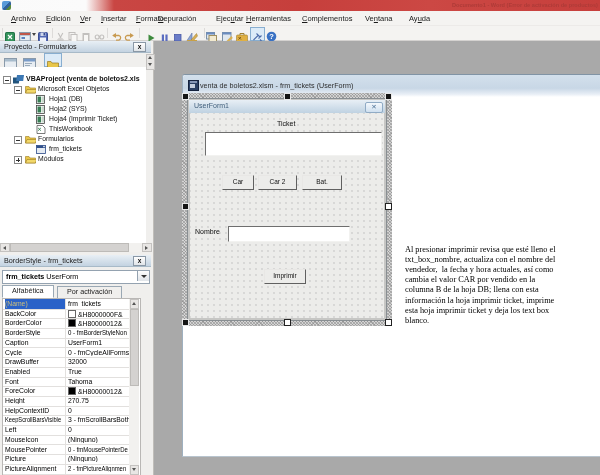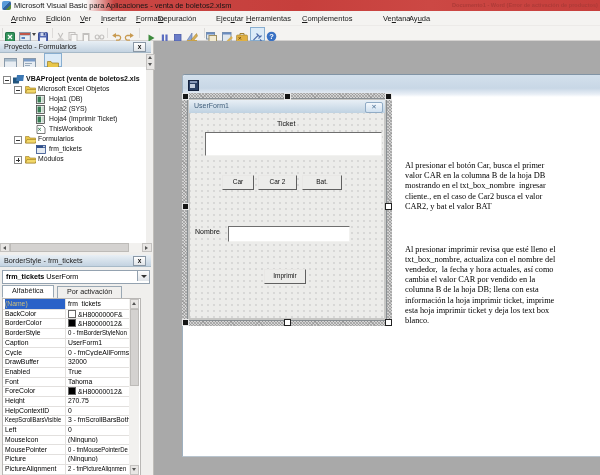--- a/index.html
+++ b/index.html
@@ -62,34 +62,33 @@
 #formbody{position:absolute;left:2px;top:14px;width:194px;height:205px;background-color:#ececea;background-image:radial-gradient(circle,#909090 0.55px,rgba(144,144,144,0) 0.75px);background-size:6px 6px;background-position:3px 3px;}
 .flabel{position:absolute;font-size:7px;color:#111;}
 .ftext{position:absolute;background:#fff;border-top:1px solid #6e6e6e;border-left:1px solid #6e6e6e;border-right:1px solid #f2f2f0;border-bottom:1px solid #f2f2f0;}
 .fbtn{position:absolute;background:#ececea;border-top:1px solid #e8e7e5;border-left:1px solid #e8e7e5;border-right:1px solid #606060;border-bottom:1px solid #606060;font-size:6.5px;color:#111;text-align:center;}
 
 .para{position:absolute;left:222px;font-family:"Liberation Serif",serif;font-size:8.3px;line-height:10.2px;color:#000;white-space:nowrap;}
 </style></head>
 <body>
 <div id="titlebar" class="abs">
   <div id="vbicon"></div>
-  <div class="ttext">Microsoft Visual Basic para Aplicaciones - venta de boletos2.xlsm</div>
   <div class="rtext">Documento1 - Word (Error de activación de productos)</div>
 </div>
 <div id="menubar" class="abs">
   <span class="mi" style="left:11px"><u>A</u>rchivo</span>
   <span class="mi" style="left:46px"><u>E</u>dición</span>
   <span class="mi" style="left:80px"><u>V</u>er</span>
   <span class="mi" style="left:101px"><u>I</u>nsertar</span>
   <span class="mi" style="left:136px"><u>F</u>ormato</span>
   <span class="mi" style="left:158px"><u>D</u>epuración</span>
   <span class="mi" style="left:216px">Ejec<u>u</u>tar</span>
   <span class="mi" style="left:246px"><u>H</u>erramientas</span>
   <span class="mi" style="left:302px"><u>C</u>omplementos</span>
-  <span class="mi" style="left:383px">Ve<u>n</u>tana</span>
+  <span class="mi" style="left:365px">Ve<u>n</u>tana</span>
   <span class="mi" style="left:409px">Ay<u>u</u>da</span>
 </div>
 <div id="toolbar" class="abs">
     <div class="tbi" style="left: 2px; top: 2px; width: 1px; height: 10px; background: rgb(221, 219, 217);"></div>
     <div class="tbi" style="left: 5px; top: 2px;"><svg width="10" height="10">
         <rect x="0" y="0" width="10" height="10" rx="1.5" fill="#217346"></rect>
         <rect x="1" y="1" width="8" height="8" rx="1" fill="#35945c"></rect>
         <path d="M3 3 L7 7 M7 3 L3 7" stroke="#fff" stroke-width="1.2"></path>
       </svg></div>
     <div class="tbi" style="left: 19px; top: 2px;"><svg width="12" height="10">
@@ -414,20 +413,21 @@
     <div class="arrbox" style="left:0.5px;bottom:0;width:7px;height:8px;">
       <span style="position:absolute;left:1.5px;top:2px">
         <i style="position:absolute;width:0;height:0;border-left:2.5px solid transparent;border-right:2.5px solid transparent;border-top:3px solid #555"></i>
       </span>
     </div>
     <div class="sbthumb" style="position:absolute;left:0.5px;top:10px;width:7px;height:75px;"></div>
   </div>
 <div id="mdiwin" class="abs">
   <div id="mdihead"></div>
   <div id="mdiicon"></div>
+  <div id="mdititle">venta de boletos2.xlsm - frm_tickets (UserForm)</div>
   <div id="selwrap">
     <div id="formwin">
       <div id="formtitle">
           <span>UserForm1</span>
           <div id="formclose">✕</div>
         </div>
       <div id="formbody">
         <div class="flabel" style="left:87px;top:7px;">Ticket</div>
         <div class="ftext" style="left:15px;top:19px;width:175px;height:22px;"></div>
         <div class="fbtn" style="left:32px;top:62px;width:30px;height:12.5px;line-height:12px;">Car</div>
@@ -440,15 +440,14 @@
     </div>
     <div class="handleb" style="left:0px;top:0px;"></div>
     <div class="handleb" style="left:102px;top:0px;"></div>
     <div class="handleb" style="left:203px;top:0px;"></div>
     <div class="handleb" style="left:0px;top:110px;"></div>
     <div class="handle" style="left:203px;top:110px;"></div>
     <div class="handleb" style="left:0px;top:226px;"></div>
     <div class="handle" style="left:102px;top:226px;"></div>
     <div class="handle" style="left:203px;top:226px;"></div>
   </div>
-  <div class="para" style="top:86px;">Al presionar el botón Car, busca el primer<br>valor CAR en la columna B de la hoja DB<br>mostrando en el txt_box_nombre&nbsp; ingresar<br>cliente., en el caso de Car2 busca el valor<br>CAR2, y bat el valor BAT</div>
   <div class="para" style="top:169.5px;">Al presionar imprimir revisa que esté lleno el<br>txt_box_nombre, actualiza con el nombre del<br>vendedor,&nbsp; la fecha y hora actuales, así como<br>cambia el valor CAR por vendido en la<br>columna B de la hoja DB; llena con esta<br>información la hoja imprimir ticket, imprime<br>esta hoja imprimir ticket y deja los text box<br>blanco.</div>
 </div>
 
 </body></html>

